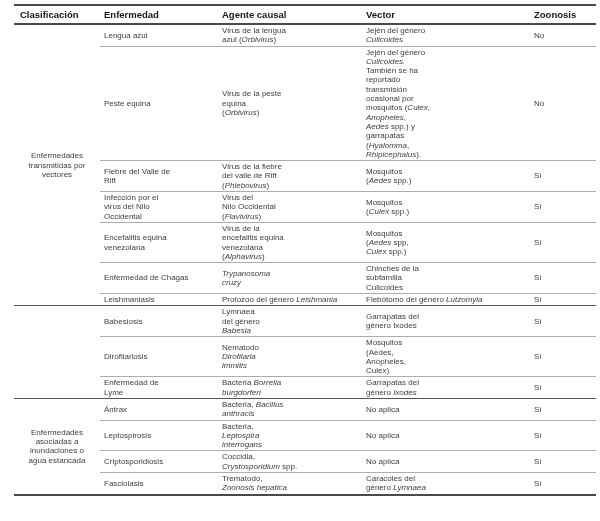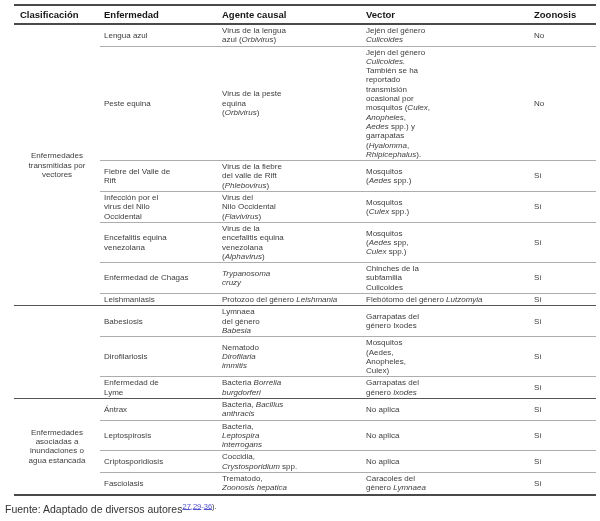--- a/index.html
+++ b/index.html
@@ -225,15 +225,14 @@
         <td class="disease">Fasciolasis</td>
         <td class="agent"><span>Trematodo,
 </span><i>Zoonosis hepatica</i></td>
         <td class="vector"><span>Caracoles del
 género </span><i>Lymnaea</i></td>
         <td class="zoo">Sí</td>
       </tr>
     </tbody>
   </table>
 
-  <p class="footer"><span>Fuente: Adaptado de diversos autores</span><sup><span class="cites"><a href="#">27</a><span>,</span><a href="#">29</a><span>-</span><a href="#">36</a></span><span class="cite-suffix">).</span></sup></p>
 
 </div>
 
 </body></html>

